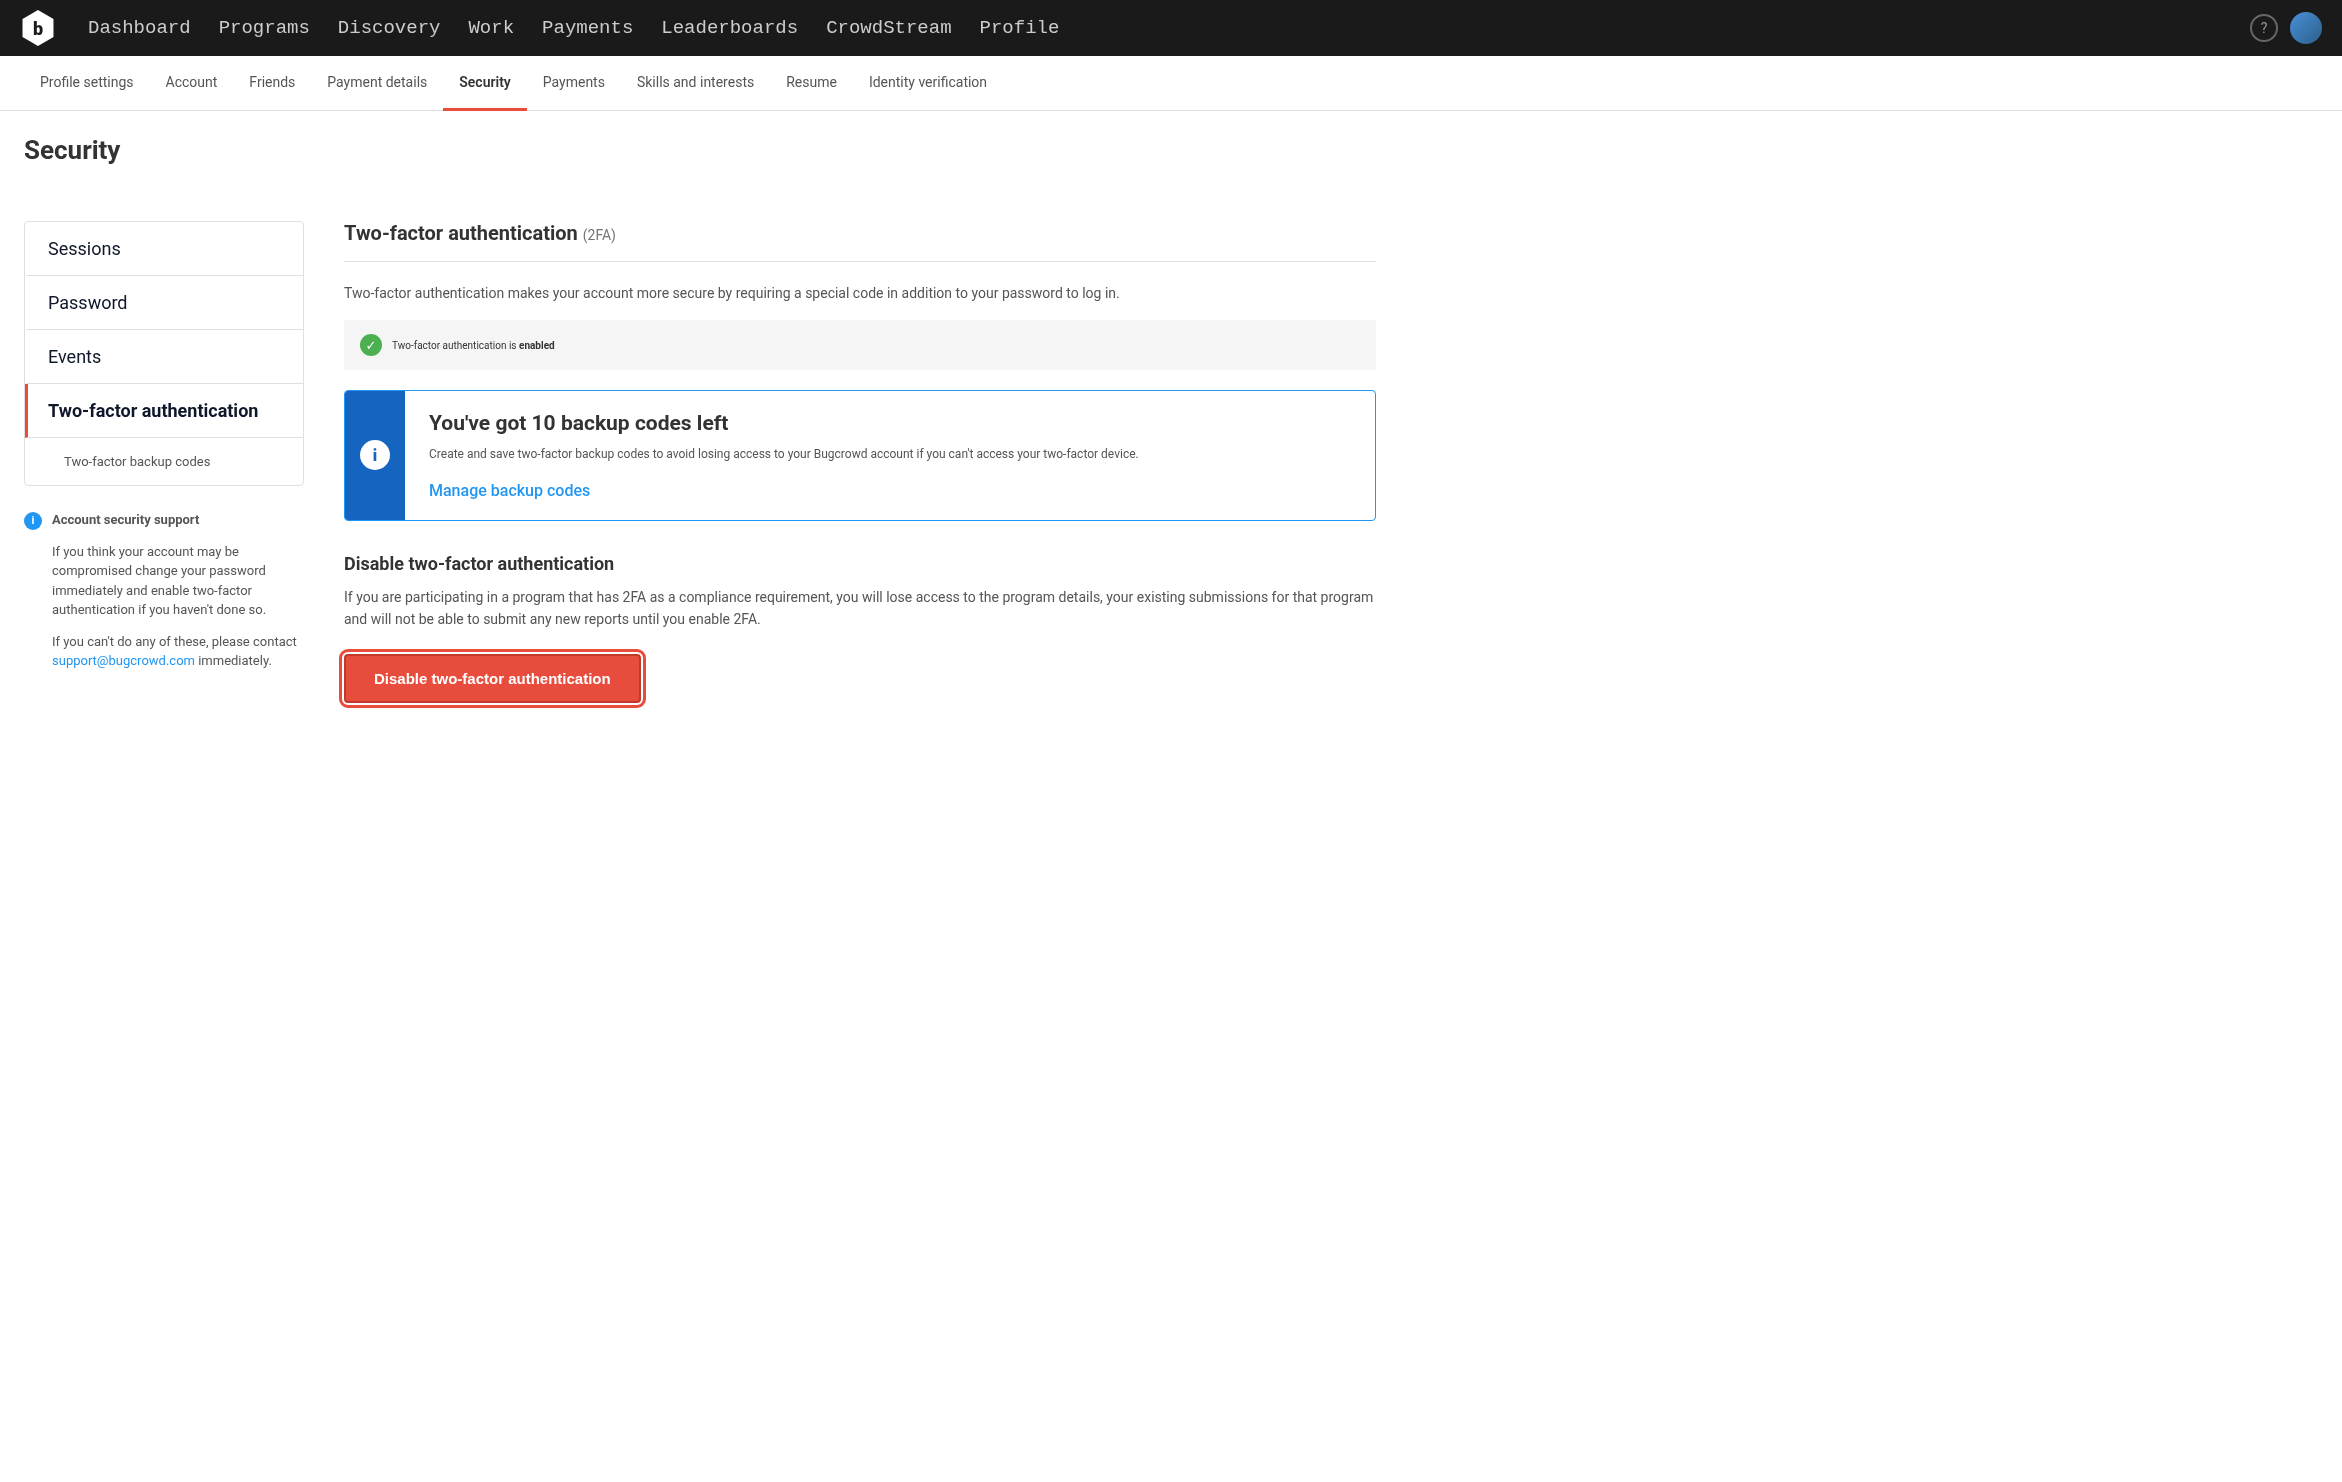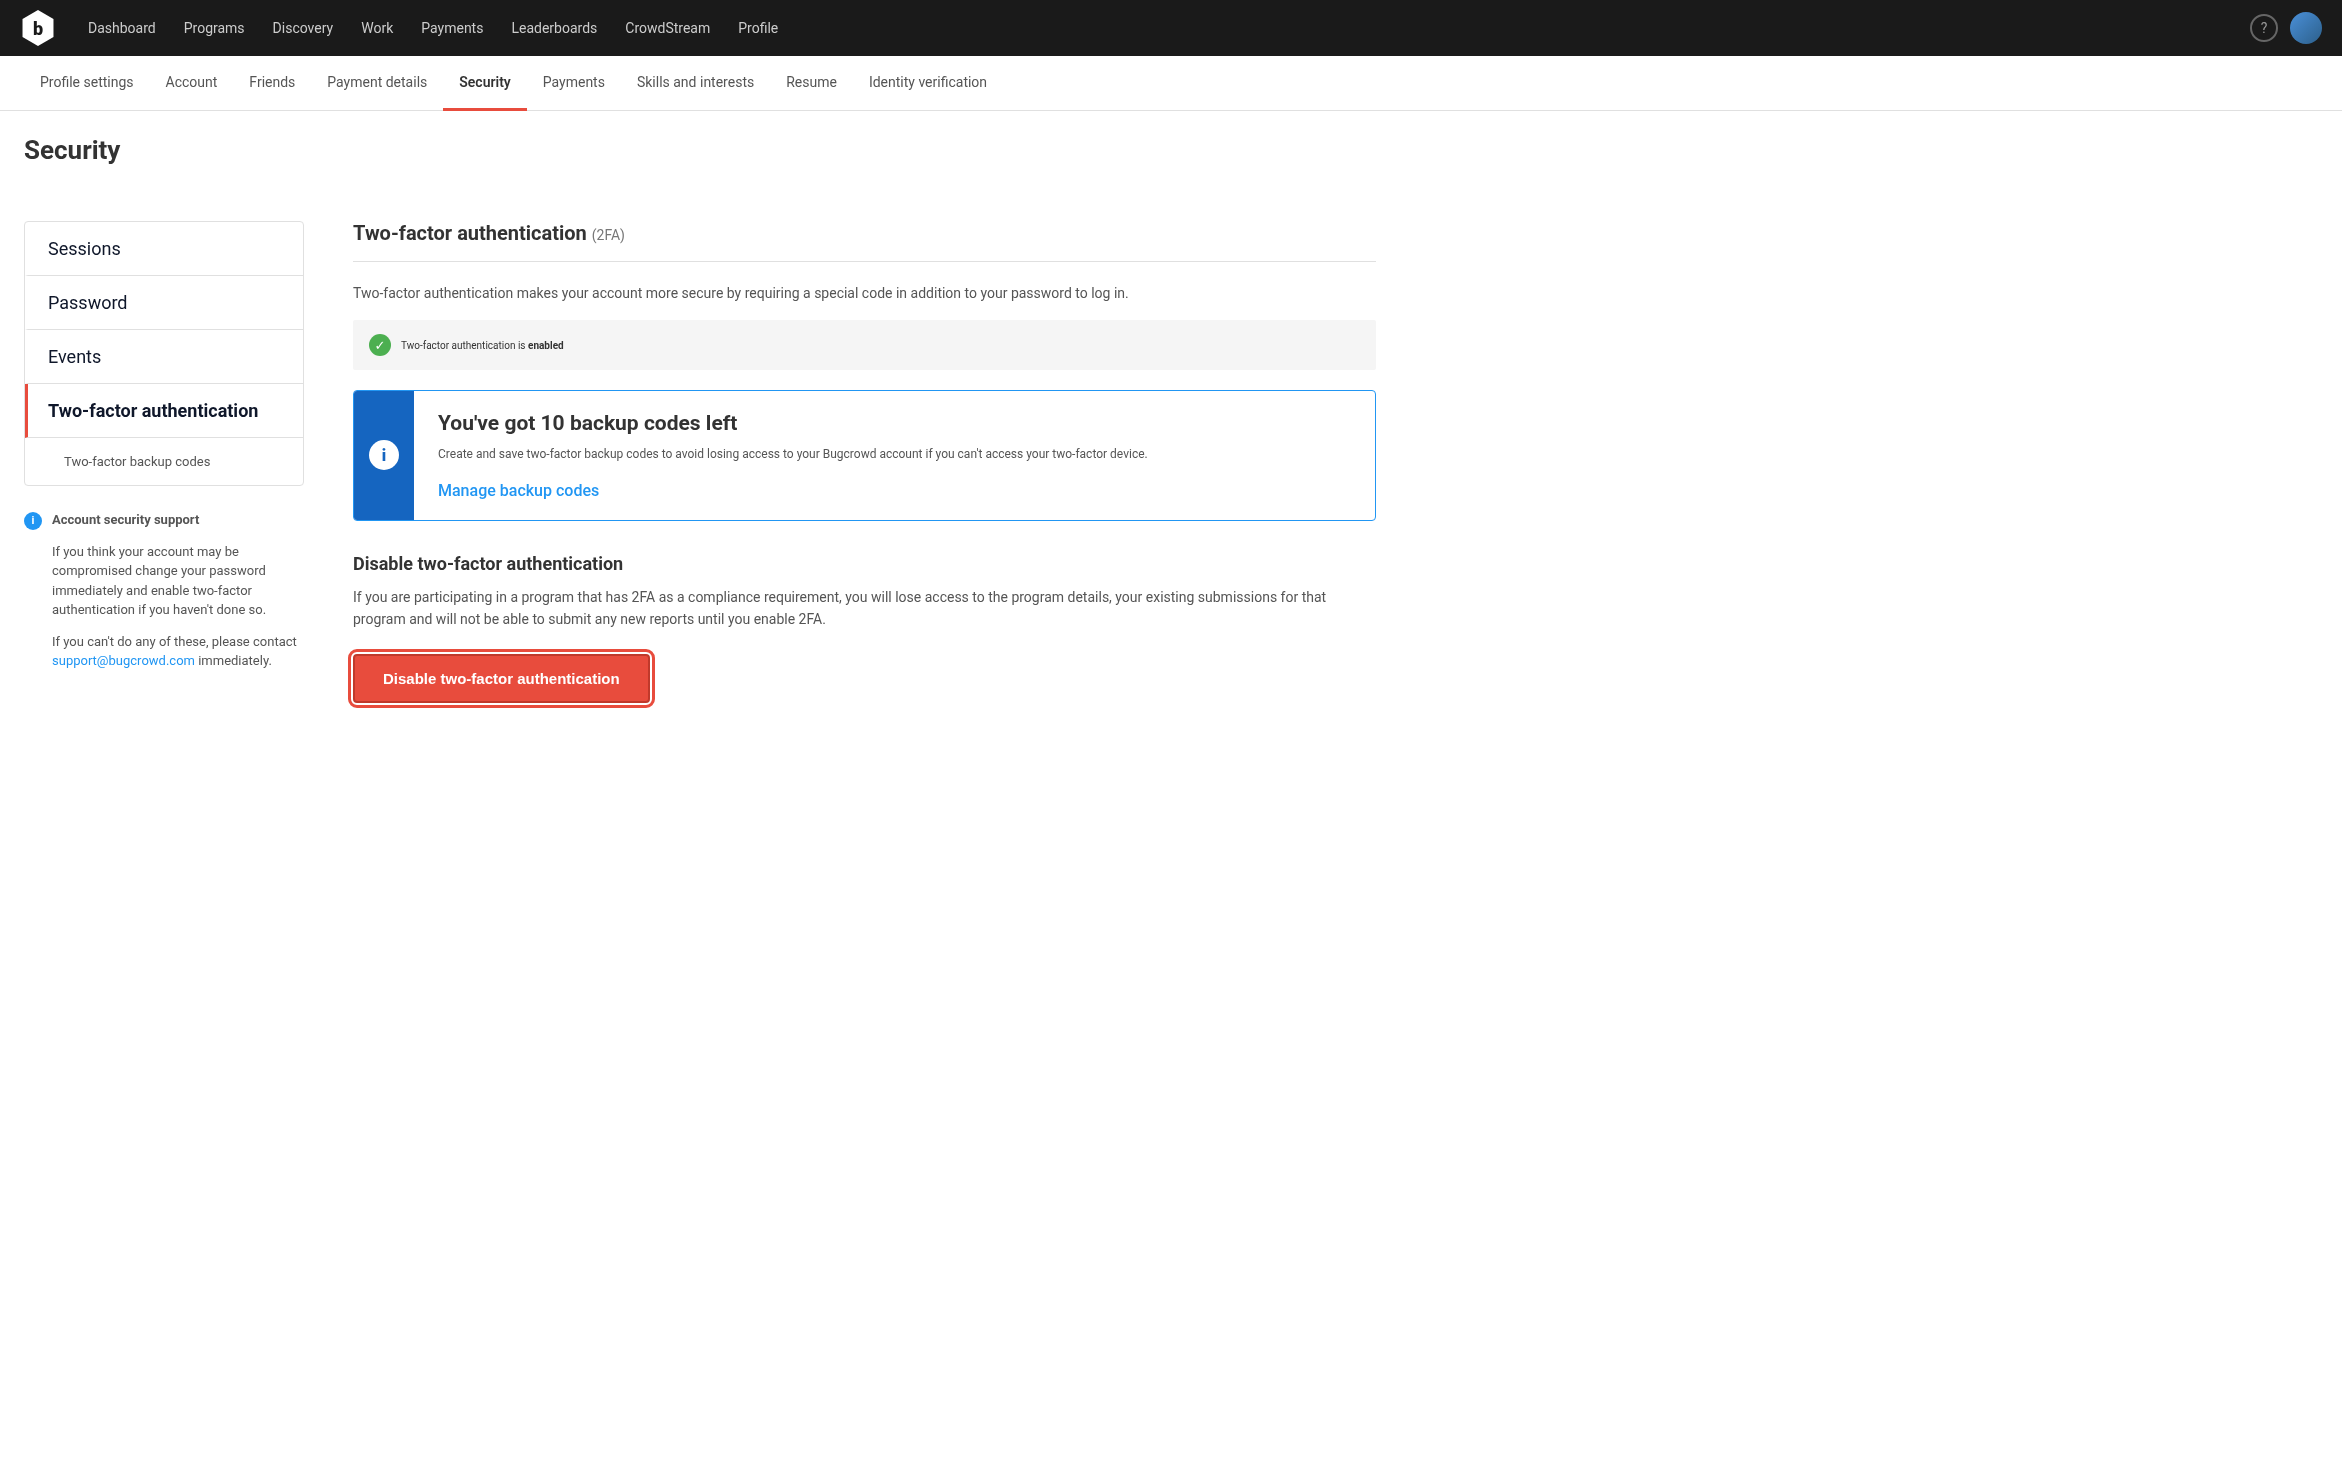--- a/index.html
+++ b/index.html
@@ -33,22 +33,23 @@
       display: flex;
       align-items: center;
       gap: 4px;
       flex: 1;
     }
     .nav-link {
       color: #ccc;
       text-decoration: none;
       padding: 8px 12px;
       border-radius: 4px;
-      font-size: 14px;
-      cursor: pointer;
+      font-size: 19px;
+      cursor: pointer;
+      font-family: Liberation Mono, monospace;
     }
     .nav-right {
       display: flex;
       align-items: center;
       gap: 12px;
     }
     .help-icon {
       width: 28px;
       height: 28px;
       border-radius: 50%;
@@ -156,21 +157,20 @@
       flex-shrink: 0;
       margin-top: 2px;
     }
     .support-text p { margin-bottom: 12px; }
     .support-link { color: #2196F3; text-decoration: none; }
 
     
     .content-area {
       flex: 1;
       min-width: 0;
-      margin-left: 9px;
     }
     .section-title {
       font-size: 20px;
       font-weight: 700;
       padding-bottom: 16px;
       border-bottom: 1px solid #e0e0e0;
       margin-bottom: 20px;
     }
     .tfa-subtitle {
       color: #777;

